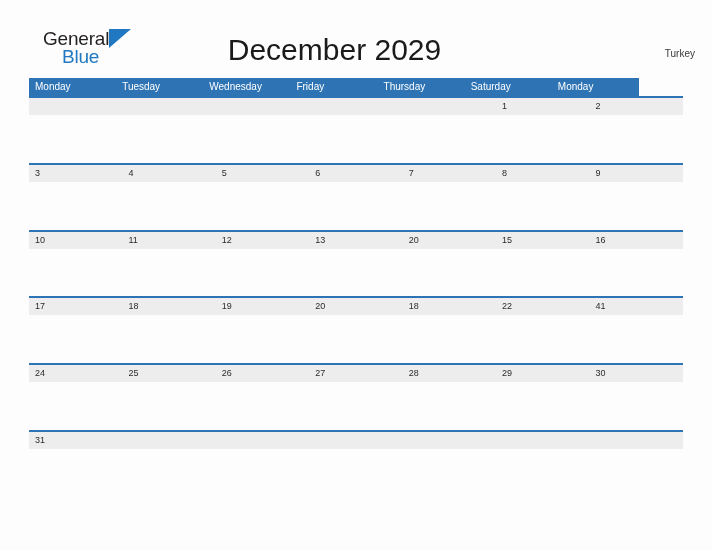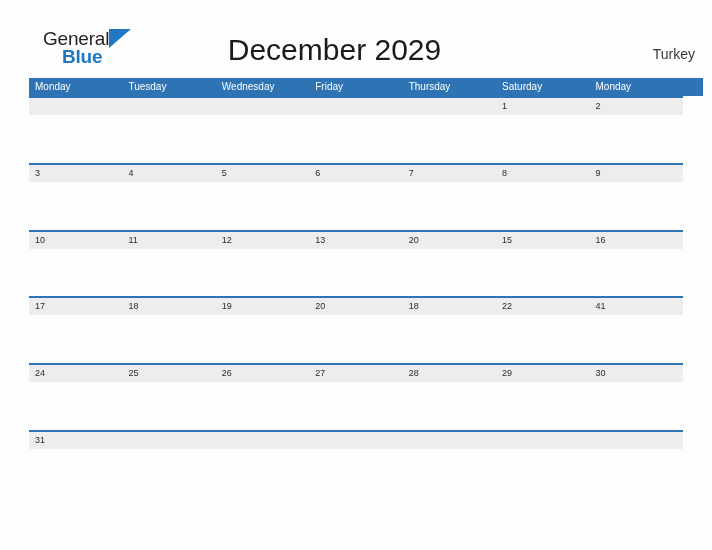--- a/index.html
+++ b/index.html
@@ -50,21 +50,20 @@
   }
   .logo-blue {
     position: absolute;
     left: 19px;
     top: 18px;
     font-size: 19px;
     line-height: 19px;
     color: #1f78c1;
     letter-spacing: -0.2px;
     white-space: nowrap;
-    font-weight: bold;
   }
   .logo-flag {
     position: absolute;
     left: 66px;
     top: 0px;
     width: 0;
     height: 0;
     border-top: 19px solid #1f78c1;
     border-right: 22px solid transparent;
   }
@@ -81,37 +80,37 @@
     color: #1a1a1a;
     font-weight: normal;
     padding-left: 10px;
   }
 
   
   .region {
     position: absolute;
     right: 29px;
     top: 45px;
-    font-size: 14px;
+    font-size: 10px;
     line-height: 18px;
     color: #3a3a3a;
     white-space: nowrap;
   }
 
   
   .calendar {
     position: absolute;
     left: 29px;
     top: 78px;
     width: 654px;
   }
 
   .weekday-row {
     display: flex;
-    width: 674px;
+    width: 610px;
     height: 18px;
     background: #2e74b5;
   }
   .weekday-cell {
     width: 93.43px;
     height: 18px;
     box-sizing: border-box;
     padding-left: 6px;
     color: #ffffff;
     font-size: 10px;

